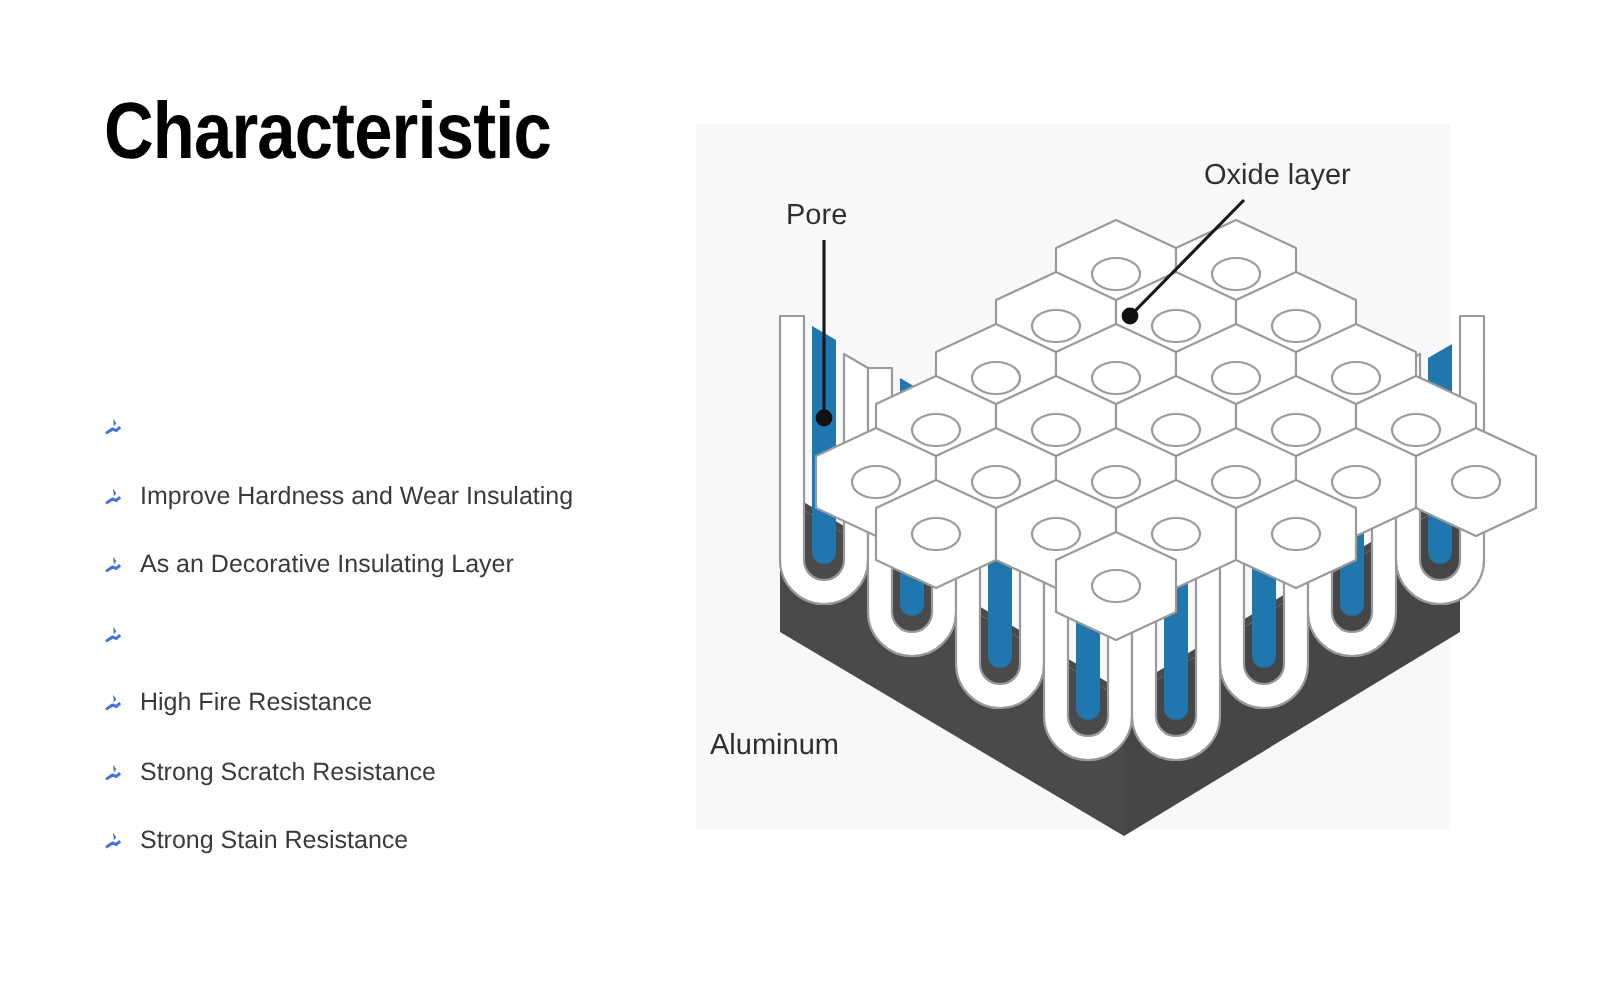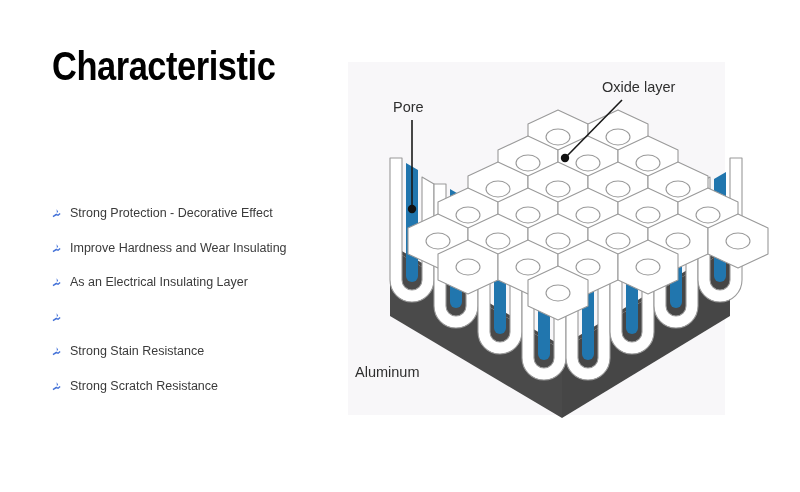--- a/index.html
+++ b/index.html
@@ -88,60 +88,67 @@
 
 <div id="page-title">Characteristic</div>
 
 <ul id="feature-list">
   <li class="feature-item">
     <svg class="bullet-icon" viewBox="0 0 14 14">
       <path d="M6.6 2.2 L8.1 4.6 L6.9 6.2 Z" fill="#4472d8"></path>
       <path d="M6.2 6.6 L8.0 7.4 L9.6 6.0 L10.6 7.1 L8.2 9.1 L5.6 8.0 Z" fill="#4472d8"></path>
       <path d="M5.9 6.7 L6.6 8.2 L3.3 10.2 L2.6 9.1 Z" fill="#4472d8"></path>
     </svg>
-    <span class="feature-label">Strong Protection - Decorative Effect</span>
   </li>
   <li class="feature-item">
     <svg class="bullet-icon" viewBox="0 0 14 14">
       <path d="M6.6 2.2 L8.1 4.6 L6.9 6.2 Z" fill="#4472d8"></path>
       <path d="M6.2 6.6 L8.0 7.4 L9.6 6.0 L10.6 7.1 L8.2 9.1 L5.6 8.0 Z" fill="#4472d8"></path>
       <path d="M5.9 6.7 L6.6 8.2 L3.3 10.2 L2.6 9.1 Z" fill="#4472d8"></path>
     </svg>
     <span class="feature-label">Improve Hardness and Wear Insulating</span>
   </li>
   <li class="feature-item">
     <svg class="bullet-icon" viewBox="0 0 14 14">
       <path d="M6.6 2.2 L8.1 4.6 L6.9 6.2 Z" fill="#4472d8"></path>
       <path d="M6.2 6.6 L8.0 7.4 L9.6 6.0 L10.6 7.1 L8.2 9.1 L5.6 8.0 Z" fill="#4472d8"></path>
       <path d="M5.9 6.7 L6.6 8.2 L3.3 10.2 L2.6 9.1 Z" fill="#4472d8"></path>
     </svg>
-    <span class="feature-label">As an Electrical Insulating Layer</span>
-  </li>
-  <li class="feature-item">
-    <svg class="bullet-icon" viewBox="0 0 14 14">
-      <path d="M6.6 2.2 L8.1 4.6 L6.9 6.2 Z" fill="#4472d8"></path>
-      <path d="M6.2 6.6 L8.0 7.4 L9.6 6.0 L10.6 7.1 L8.2 9.1 L5.6 8.0 Z" fill="#4472d8"></path>
-      <path d="M5.9 6.7 L6.6 8.2 L3.3 10.2 L2.6 9.1 Z" fill="#4472d8"></path>
-    </svg>
+    <span class="feature-label">As an Decorative Insulating Layer</span>
+  </li>
+  <li class="feature-item">
+    <svg class="bullet-icon" viewBox="0 0 14 14">
+      <path d="M6.6 2.2 L8.1 4.6 L6.9 6.2 Z" fill="#4472d8"></path>
+      <path d="M6.2 6.6 L8.0 7.4 L9.6 6.0 L10.6 7.1 L8.2 9.1 L5.6 8.0 Z" fill="#4472d8"></path>
+      <path d="M5.9 6.7 L6.6 8.2 L3.3 10.2 L2.6 9.1 Z" fill="#4472d8"></path>
+    </svg>
+  </li>
+  <li class="feature-item">
+    <svg class="bullet-icon" viewBox="0 0 14 14">
+      <path d="M6.6 2.2 L8.1 4.6 L6.9 6.2 Z" fill="#4472d8"></path>
+      <path d="M6.2 6.6 L8.0 7.4 L9.6 6.0 L10.6 7.1 L8.2 9.1 L5.6 8.0 Z" fill="#4472d8"></path>
+      <path d="M5.9 6.7 L6.6 8.2 L3.3 10.2 L2.6 9.1 Z" fill="#4472d8"></path>
+    </svg>
+    <span class="feature-label">High Fire Resistance</span>
+  </li>
+  <li class="feature-item">
+    <svg class="bullet-icon" viewBox="0 0 14 14">
+      <path d="M6.6 2.2 L8.1 4.6 L6.9 6.2 Z" fill="#4472d8"></path>
+      <path d="M6.2 6.6 L8.0 7.4 L9.6 6.0 L10.6 7.1 L8.2 9.1 L5.6 8.0 Z" fill="#4472d8"></path>
+      <path d="M5.9 6.7 L6.6 8.2 L3.3 10.2 L2.6 9.1 Z" fill="#4472d8"></path>
+    </svg>
+    <span class="feature-label">Strong Scratch Resistance</span>
   </li>
   <li class="feature-item">
     <svg class="bullet-icon" viewBox="0 0 14 14">
       <path d="M6.6 2.2 L8.1 4.6 L6.9 6.2 Z" fill="#4472d8"></path>
       <path d="M6.2 6.6 L8.0 7.4 L9.6 6.0 L10.6 7.1 L8.2 9.1 L5.6 8.0 Z" fill="#4472d8"></path>
       <path d="M5.9 6.7 L6.6 8.2 L3.3 10.2 L2.6 9.1 Z" fill="#4472d8"></path>
     </svg>
     <span class="feature-label">Strong Stain Resistance</span>
-  </li>
-  <li class="feature-item">
-    <svg class="bullet-icon" viewBox="0 0 14 14">
-      <path d="M6.6 2.2 L8.1 4.6 L6.9 6.2 Z" fill="#4472d8"></path>
-      <path d="M6.2 6.6 L8.0 7.4 L9.6 6.0 L10.6 7.1 L8.2 9.1 L5.6 8.0 Z" fill="#4472d8"></path>
-      <path d="M5.9 6.7 L6.6 8.2 L3.3 10.2 L2.6 9.1 Z" fill="#4472d8"></path>
-    </svg>
-    <span class="feature-label">Strong Scratch Resistance</span>
   </li>
 </ul>
 
 <div id="diagram-panel"></div>
 
 <svg id="diagram-svg" viewBox="0 0 450 400" xmlns="http://www.w3.org/2000/svg">
 
   <g>
 
     <path d="M 60 190 L 60 258 L 232 360 L 232 292 Z" fill="#4a4a4a"></path>

